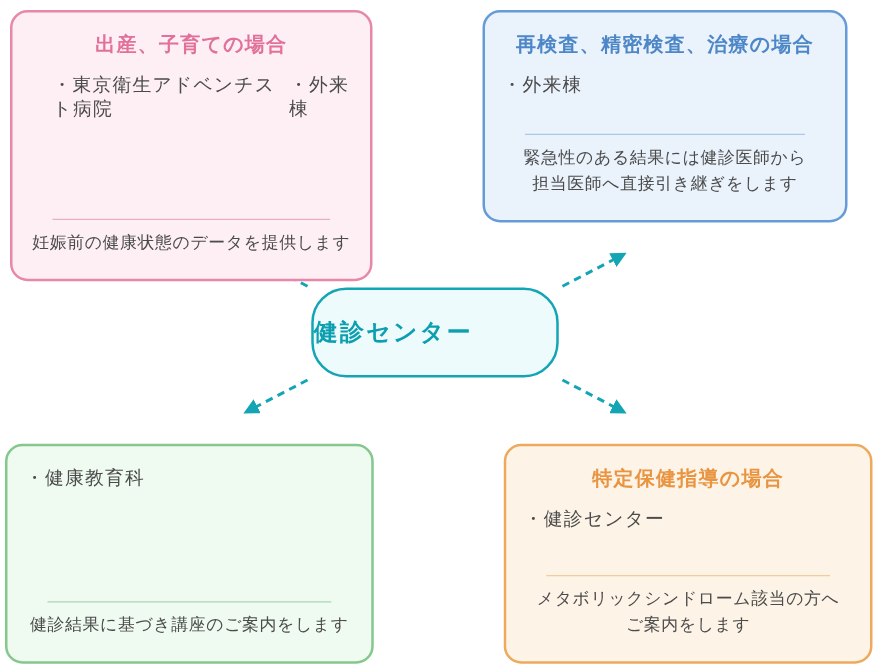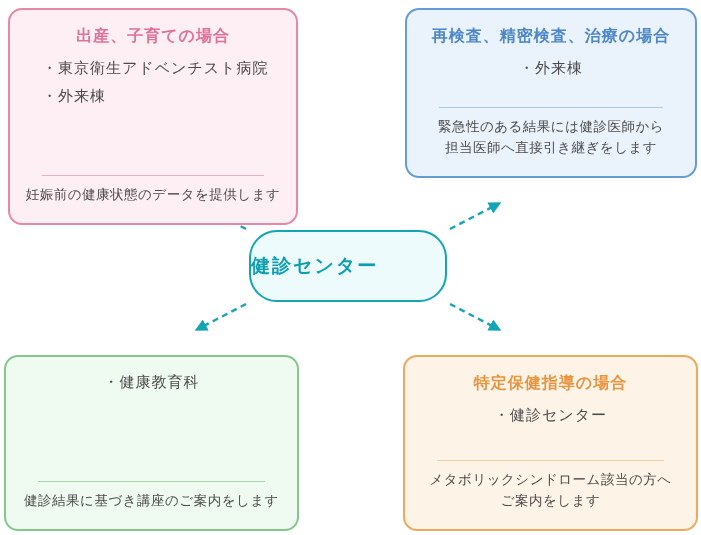--- a/index.html
+++ b/index.html
@@ -16,35 +16,35 @@
   .info-box {
     position: absolute;
     display: flex;
     flex-direction: column;
     border: 2px solid var(--border);
     background: var(--bg);
     border-radius: 14px;
     padding: 16px 14px 16px;
   }
   .box-tl { left: 8px;   top: 8px;   width: 290px; height: 217px; }
-  .box-tr { left: 405px; top: 8px;   width: 292px; height: 170px; }
+  .box-tr { left: 386px; top: 8px;   width: 292px; height: 170px; }
   .box-bl { left: 4px;   top: 355px; width: 295px; height: 176px; }
   .box-br { left: 403px; top: 355px; width: 295px; height: 176px; }
 
   .box-title {
     color: var(--accent);
     font-size: 16px;
     font-weight: bold;
     text-align: center;
     letter-spacing: 1px;
     margin-bottom: 12px;
   }
   .box-items {
     display: flex;
-    flex-direction: column;
+    flex-direction: row;
     gap: 9px;
     color: var(--body-text);
     font-size: 15px;
     letter-spacing: 1px;
   }
   .items-left   { align-items: flex-start; padding-left: 18px; }
   .items-center { align-items: center; }
   .box-spacer { flex: 1; }
   .box-divider {
     width: 86%;

